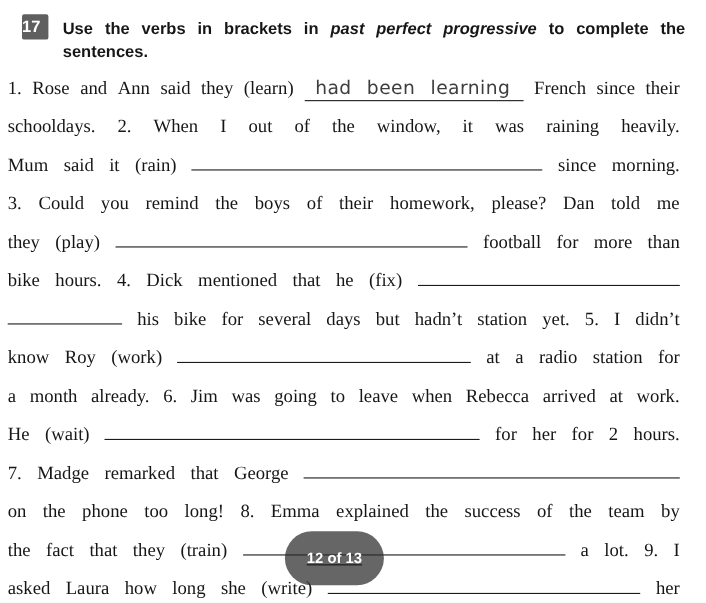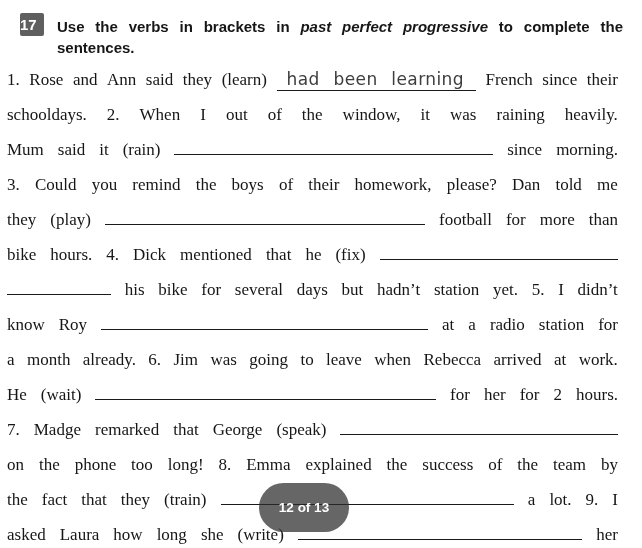--- a/index.html
+++ b/index.html
@@ -94,20 +94,21 @@
     left: 259px;
     top: 483px;
     width: 90px;
     height: 49px;
     border-radius: 25px;
     background: var(--badge-bg, rgba(43,43,43,0.72));
     display: flex;
     align-items: center;
     justify-content: center;
     z-index: 3;
+    text-decoration: underline;
   }
   .page-badge span {
     font-family: "Liberation Sans", sans-serif;
     font-size: 13.5px;
     font-weight: 600;
     color: var(--badge-text, #ffffff);
   }
 </style>
 </head>
 <body>
@@ -202,20 +203,21 @@
         <span class="word">hadn’t</span>
         <span class="word">station</span>
         <span class="word">yet.</span>
         <span class="word">5.</span>
         <span class="word">I</span>
         <span class="word">didn’t</span>
       </div>
       <div class="line gapped">
         <span class="word">know</span>
         <span class="word">Roy</span>
+        <span class="word">(work)</span>
         <span class="blank flex"></span>
         <span class="word">at</span>
         <span class="word">a</span>
         <span class="word">radio</span>
         <span class="word">station</span>
         <span class="word">for</span>
       </div>
       <div class="line justify">
         <span class="word">a</span>
         <span class="word">month</span>
@@ -241,21 +243,20 @@
         <span class="word">for</span>
         <span class="word">2</span>
         <span class="word">hours.</span>
       </div>
       <div class="line gapped">
         <span class="word">7.</span>
         <span class="word">Madge</span>
         <span class="word">remarked</span>
         <span class="word">that</span>
         <span class="word">George</span>
-        <span class="word">(speak)</span>
         <span class="blank flex"></span>
       </div>
       <div class="line justify">
         <span class="word">on</span>
         <span class="word">the</span>
         <span class="word">phone</span>
         <span class="word">too</span>
         <span class="word">long!</span>
         <span class="word">8.</span>
         <span class="word">Emma</span>

